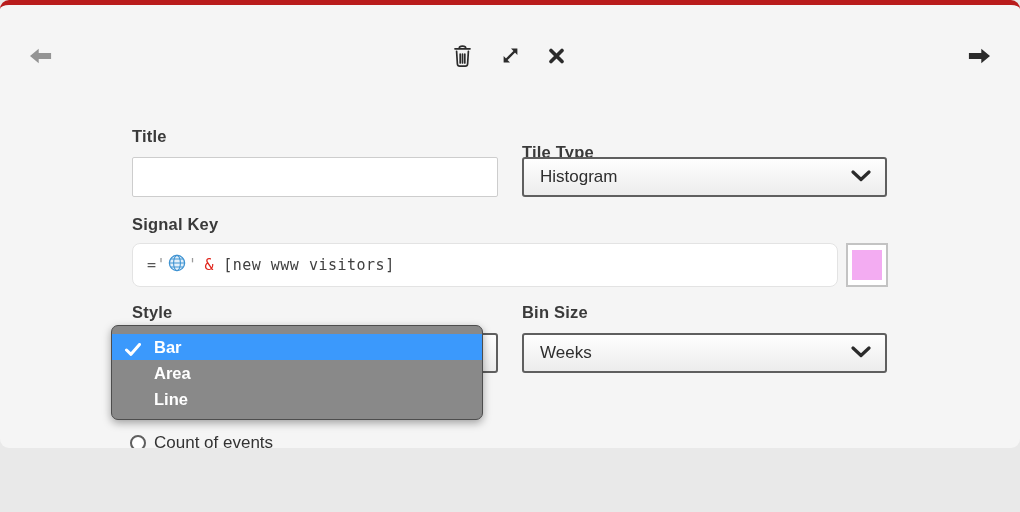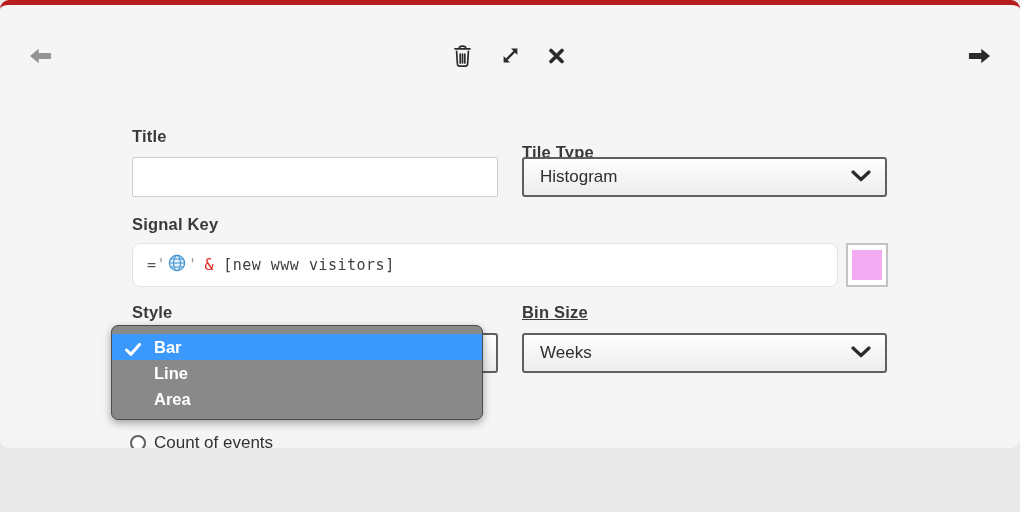--- a/index.html
+++ b/index.html
@@ -150,44 +150,44 @@
   <div class="field-label" style="left:132px;top:298px;">Style</div>
   <div class="select" style="left:132px;top:328px;width:366px;">
     <span>Bar</span>
     <span class="chevron">
       <svg width="20" height="12" viewBox="0 0 20 12">
         <polyline points="2,2 10,9.5 18,2" fill="none" stroke="#2b2b2b" stroke-width="3.2" stroke-linecap="round" stroke-linejoin="round"></polyline>
       </svg>
     </span>
   </div>
 
-  <div class="field-label" style="left:522px;top:298px;text-decoration:underline;">Bin Size</div>
+  <div class="field-label" style="left:522px;top:298px;">Bin Size</div>
   <div class="select" style="left:522px;top:328px;width:365px;align-items:center;">
     <span>Weeks</span>
     <span class="chevron">
       <svg width="20" height="12" viewBox="0 0 20 12">
         <polyline points="2,2 10,9.5 18,2" fill="none" stroke="#2b2b2b" stroke-width="3.2" stroke-linecap="round" stroke-linejoin="round"></polyline>
       </svg>
     </span>
   </div>
 
   <div class="popup">
     <div class="popup-item selected">
       <span class="popup-check">
         <svg width="16" height="13" viewBox="0 0 16 13">
           <polyline points="1.5,7 6,11.3 14.5,1.5" fill="none" stroke="#ffffff" stroke-width="3" stroke-linecap="round" stroke-linejoin="round"></polyline>
         </svg>
       </span>
       <span>Bar</span>
     </div>
     <div class="popup-item">
-      <span>Line</span>
+      <span>Area</span>
     </div>
     <div class="popup-item">
-      <span>Area</span>
+      <span>Line</span>
     </div>
   </div>
 
   <div class="radio-row" style="left:130px;top:428px;align-items:center;">
     <span class="radio"></span>
     <span>Count of events</span>
   </div>
 
 </div>
 

